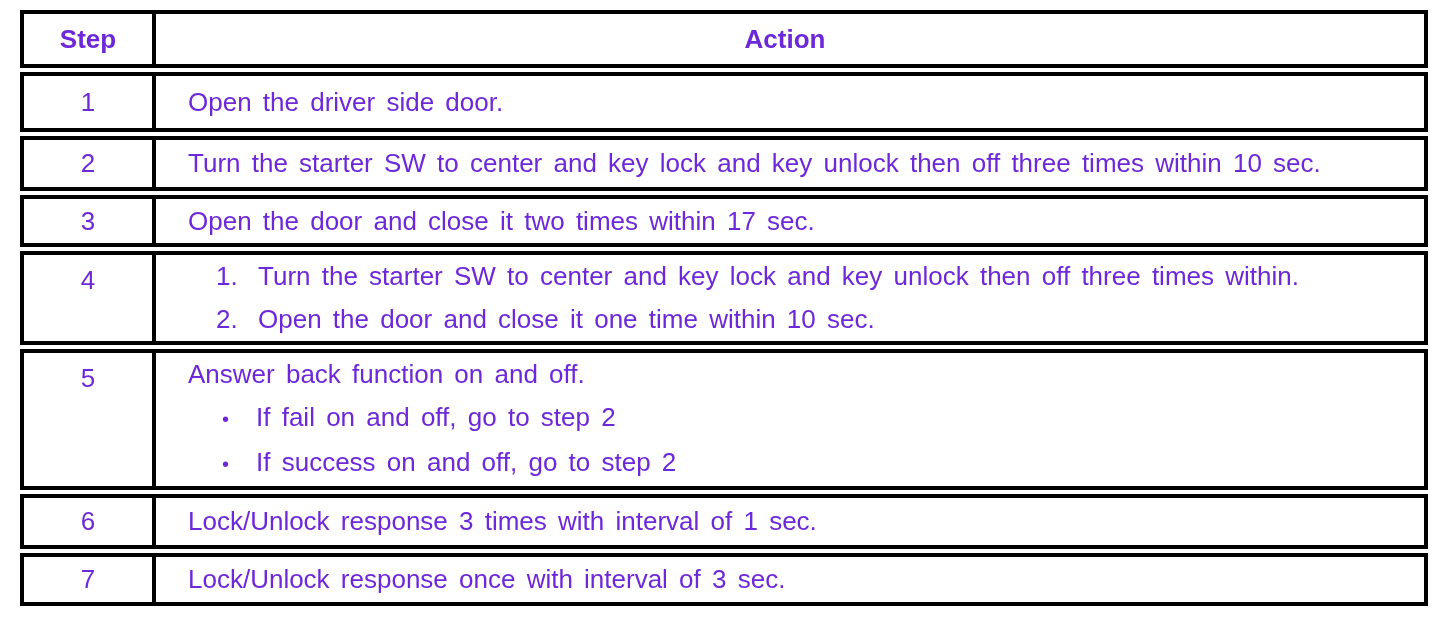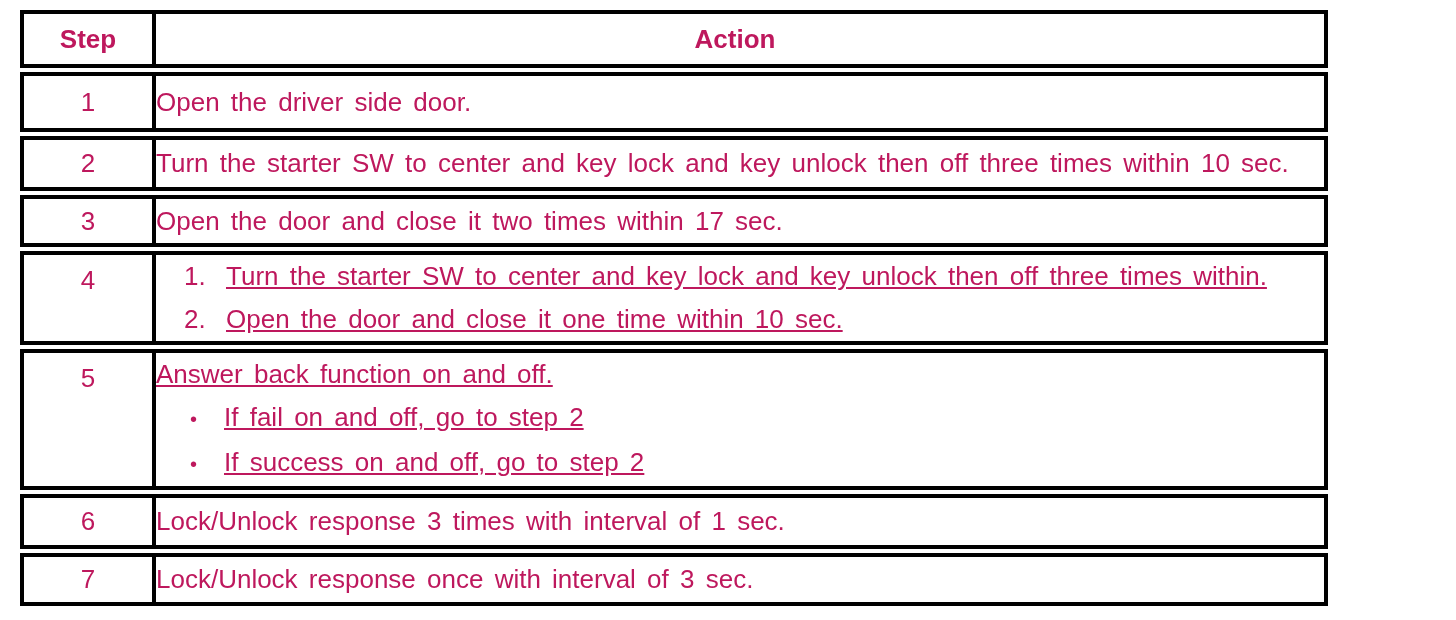--- a/index.html
+++ b/index.html
@@ -13,25 +13,25 @@
     width: 1456px;
     height: 620px;
     background: #ffffff;
     position: relative;
     overflow: hidden;
   }
   .proc-table {
     position: absolute;
     left: 20px;
     top: 10px;
-    width: 1308px;
+    width: 1408px;
     display: flex;
     flex-direction: column;
     gap: 4px;
-    color: #be185d;
+    color: #6d28d9;
   }
   .box {
     box-sizing: border-box;
     border: 4px solid #000000;
     background: #ffffff;
     display: flex;
     flex-direction: row;
     align-items: stretch;
   }
   .step-cell {
@@ -41,21 +41,21 @@
     display: flex;
     align-items: center;
     justify-content: center;
     font-size: 26px;
     word-spacing: 4px;
   }
   .action-cell {
     flex: 1;
     display: flex;
     align-items: center;
-    padding-left: 0;
+    padding-left: 32px;
     padding-right: 10px;
     font-size: 26px;
     word-spacing: 4px;
   }
   .header-row { min-height: 58px; }
   .header-row .step-cell,
   .header-row .action-cell {
     font-weight: bold;
     justify-content: center;
     padding-left: 0;
@@ -64,21 +64,20 @@
   .row-2 { min-height: 55px; }
   .row-3 { min-height: 52px; }
   .row-4 { min-height: 94px; }
   .row-5 { min-height: 134px; }
   .row-6 { min-height: 55px; }
   .row-7 { min-height: 53px; }
   .row.multi .action-cell {
     flex-direction: column;
     align-items: stretch;
     justify-content: center;
-    text-decoration: underline;
   }
   .row.multi .step-cell {
     align-items: flex-start;
     padding-top: 10px;
   }
   .lines { width: 100%; }
   .line {
     line-height: 43px;
     white-space: nowrap;
   }

